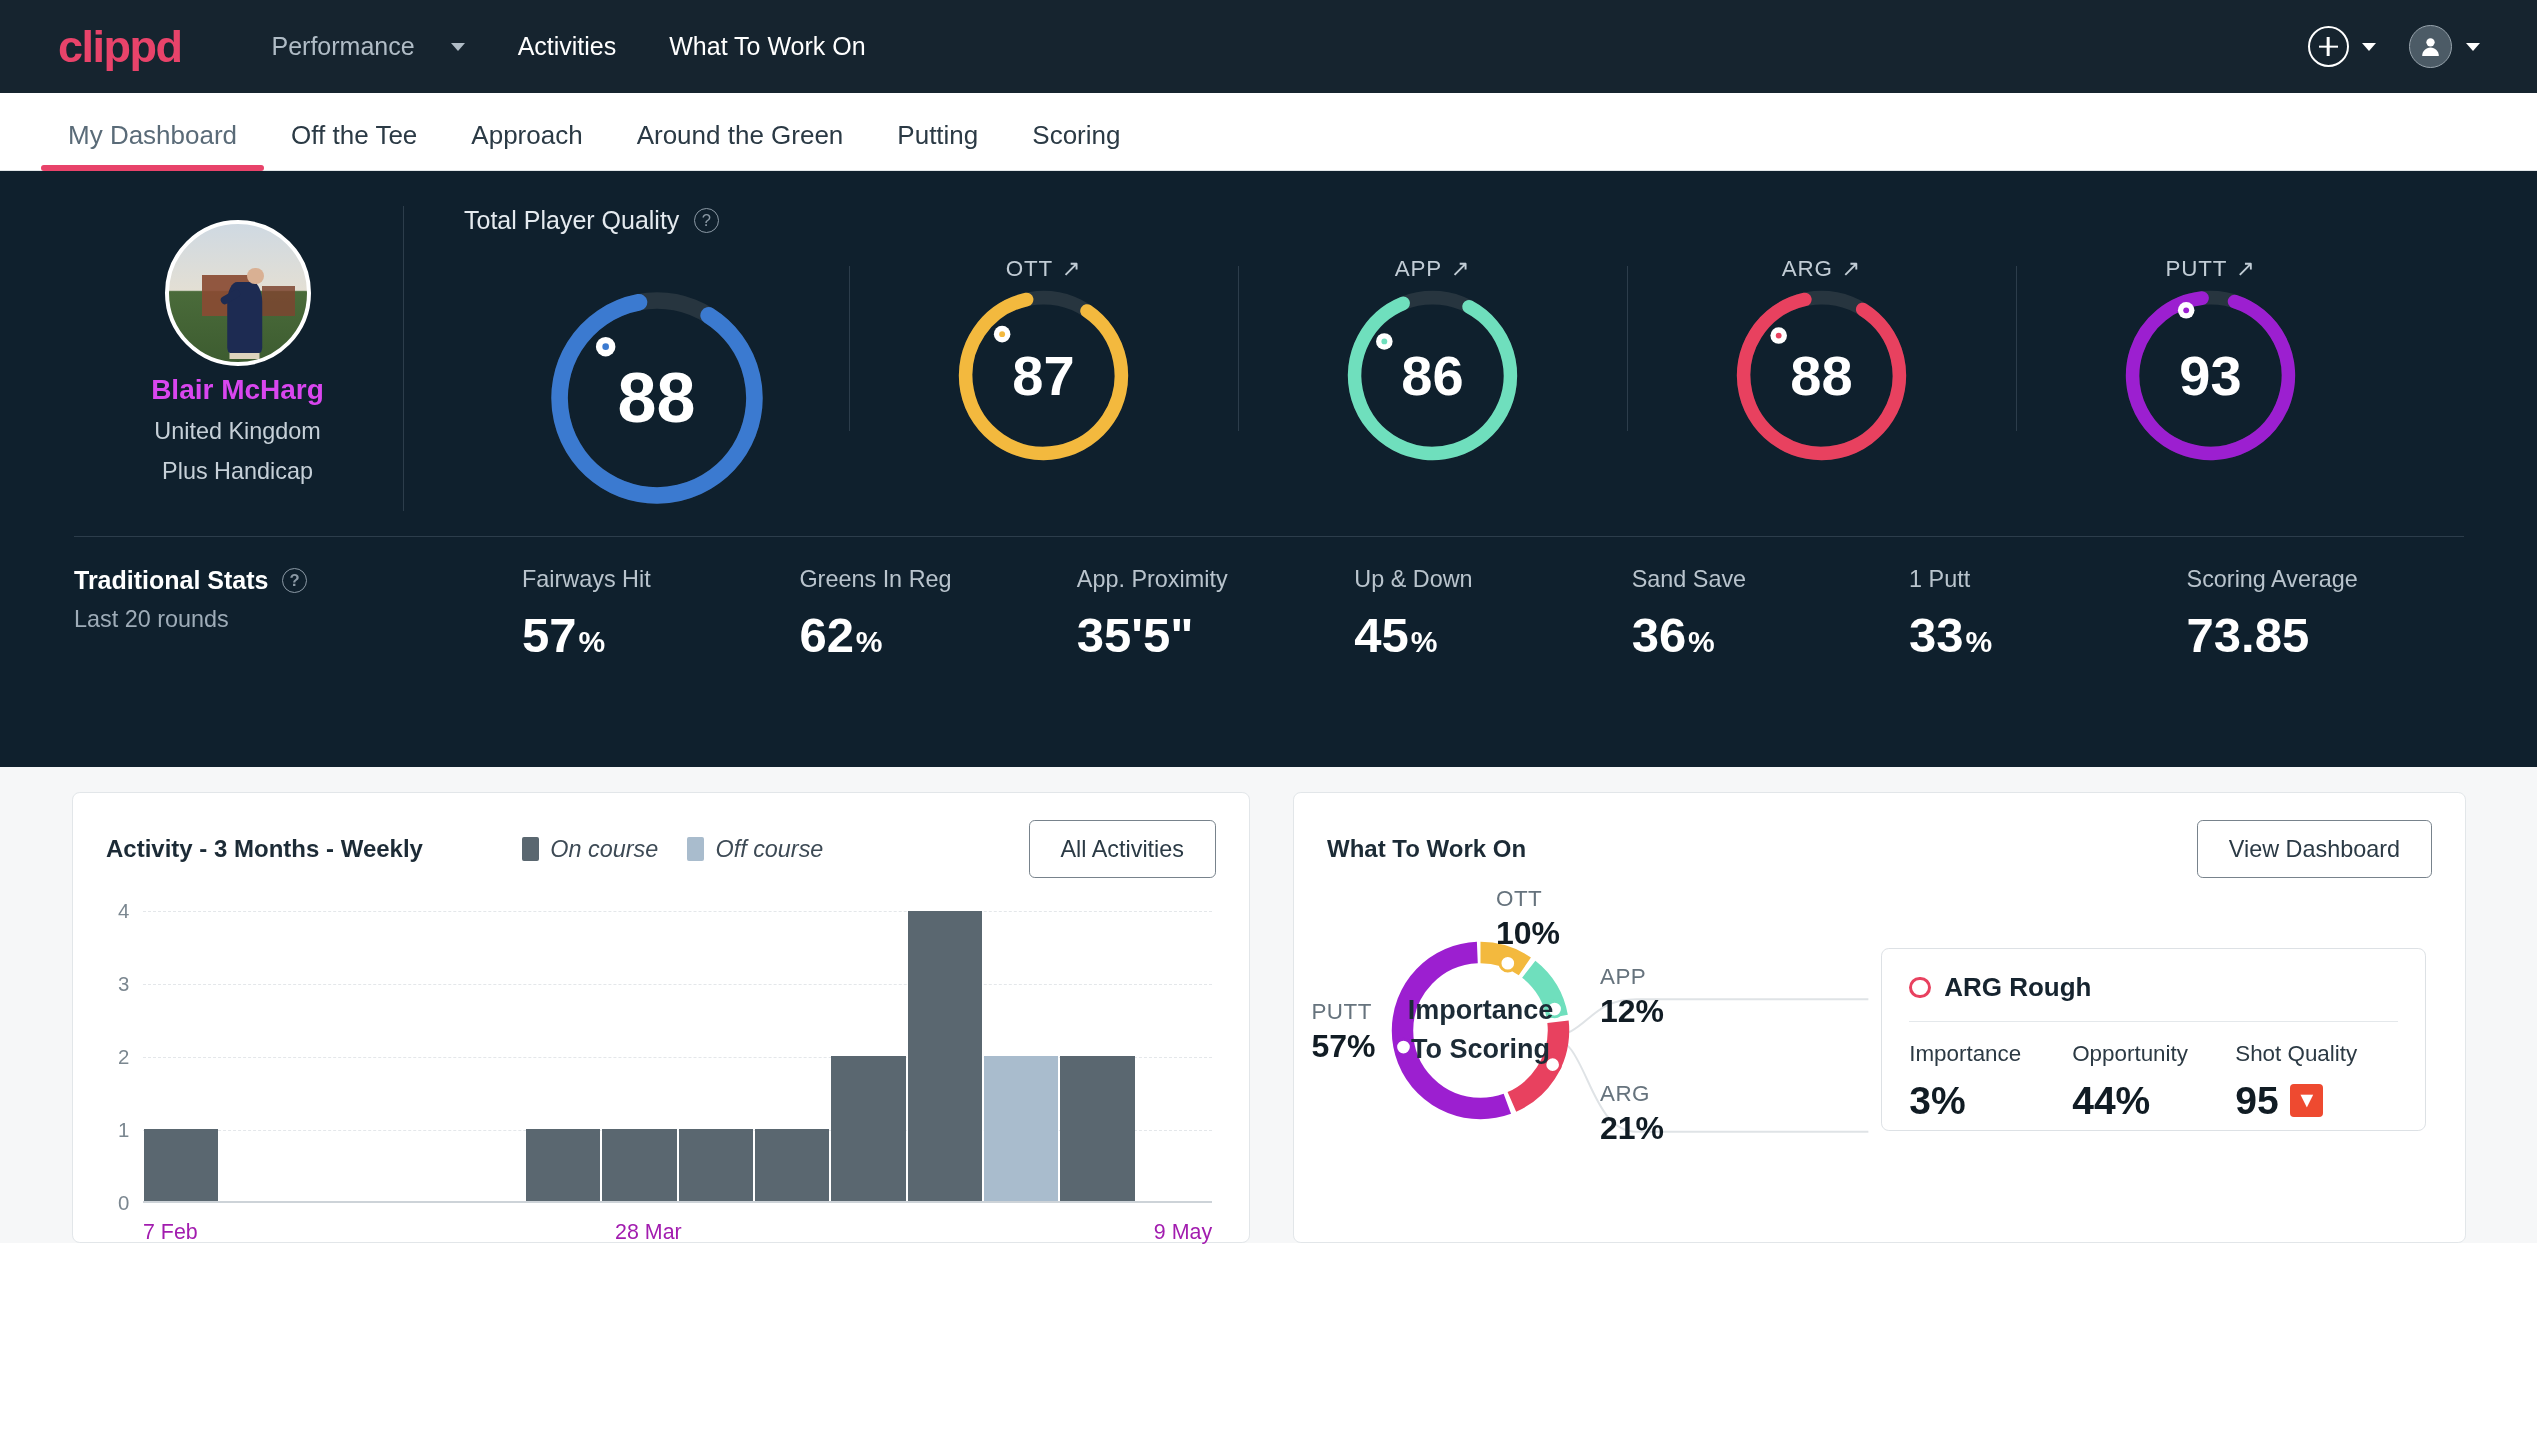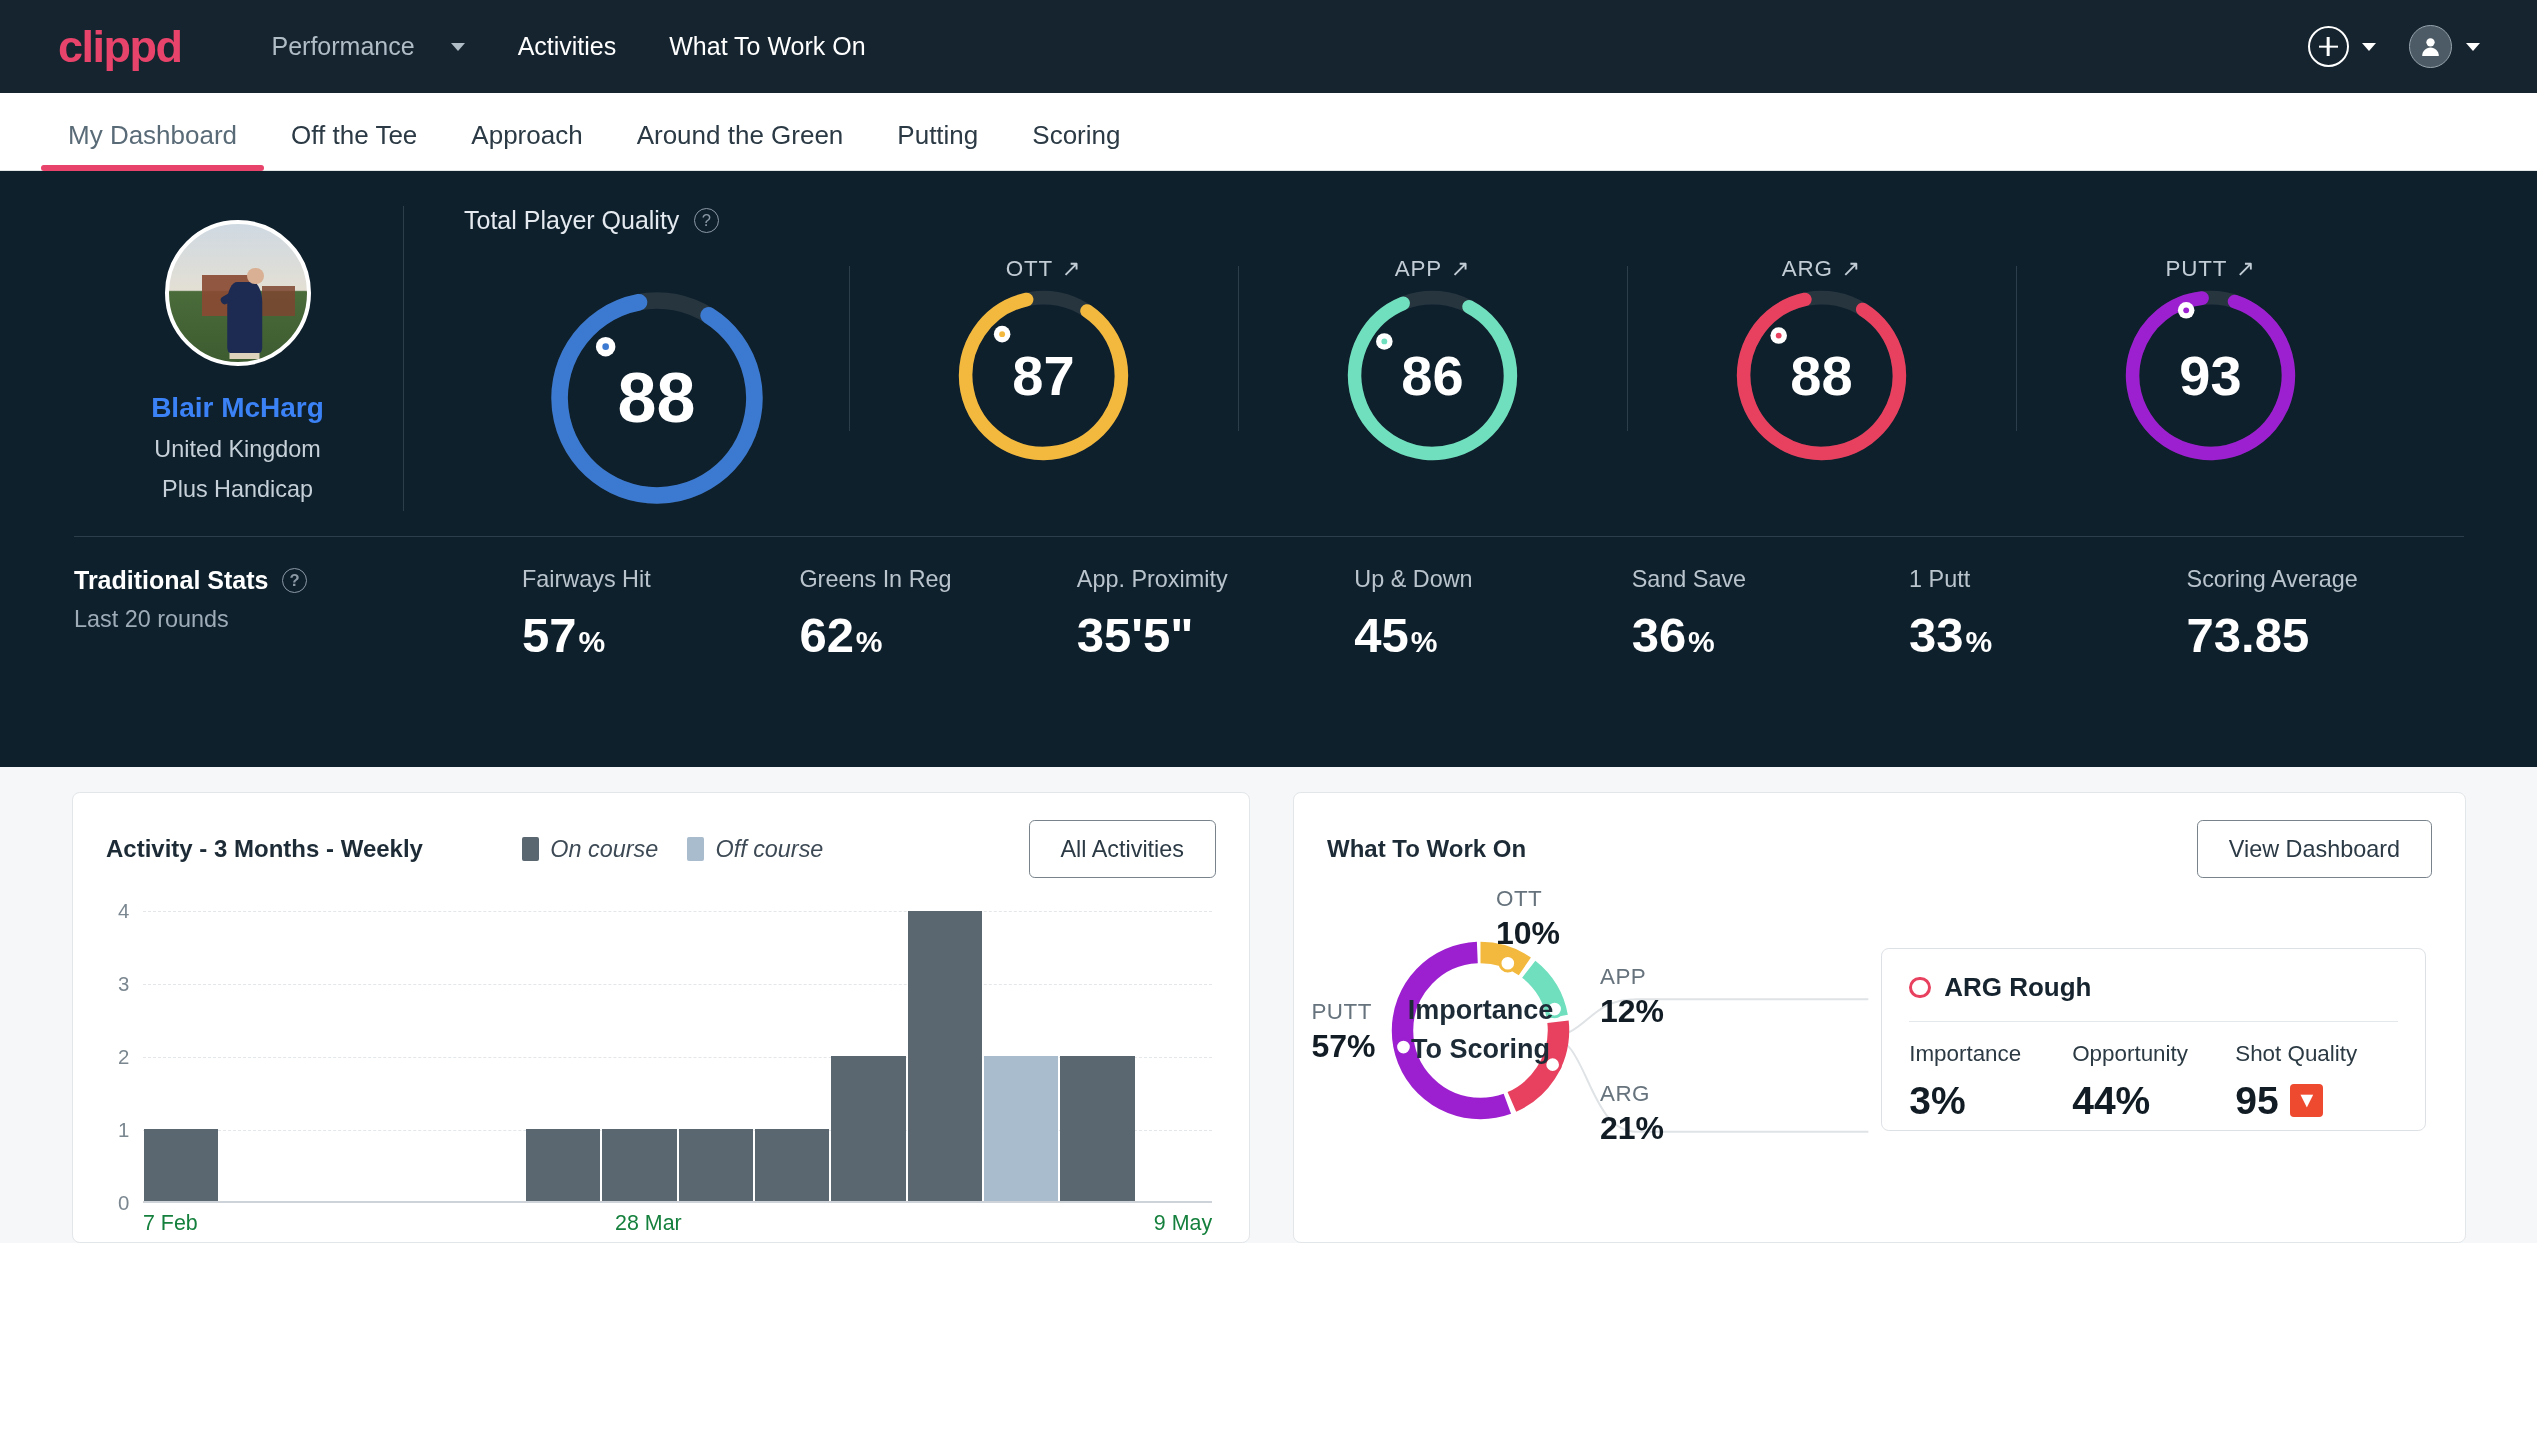--- a/index.html
+++ b/index.html
@@ -87,21 +87,21 @@
     background: #ddd3bd; transform: translateX(-28%);
   }
   .photo .head {
     position: absolute; left: 57%; bottom: 56%; width: 12%; height: 12%;
     border-radius: 50%; background: #d9b093;
   }
   .photo .arm {
     position: absolute; left: 37%; bottom: 44%; width: 15%; height: 6%;
     background: #1d2b52; transform: rotate(-30deg); border-radius: 3.9px;
   }
-  .pname { margin-top: 26px; font-size: 28px; font-weight: 700; color: #3b82f6; }
+  .pname { margin-top: 8px; font-size: 28px; font-weight: 700; color: #d946ef; }
   .pmeta { margin-top: 12.7px; font-size: 23.4px; color: #c6d0d8; }
 
   .quality-wrap {
     flex: 1; border-left: 1px solid #2c3d4b; padding-left: 60px;
   }
   .quality-title {
     display: flex; align-items: center; gap: 14.6px;
     font-size: 25px; color: #e4eaef; margin-bottom: 9.7px;
   }
   .qmark {
@@ -183,22 +183,22 @@
   }
   .axis {
     position: absolute; left: 37px; right: 3.9px; bottom: 0; height: 1.9px; background: #cdd3d8;
   }
   .bars {
     position: absolute; left: 37px; right: 3.9px; bottom: 1.9px; top: 0;
     display: flex; align-items: flex-end;
   }
   .bar { flex: 1; margin: 0 1px; }
   .xlabels {
-    position: relative; margin-top: 8px; margin-left: 37px; height: 25px;
-    font-size: 21.4px; color: #15803d;
+    position: relative; margin-top: 17px; margin-left: 37px; height: 25px;
+    font-size: 21.4px; color: #a21caf;
   }
   .xlabels .xl { position: absolute; }
   .xl.l { left: 0; } .xl.c { left: 44%; } .xl.r { right: 3.9px; }
 
   
   .work-body { position: relative; margin-top: 11.7px; height: 351px; }
   .donut-wrap { position: absolute; left: 56px; top: 43px; }
   .donut-center {
     position: absolute; inset: 0; display: flex; flex-direction: column;
     align-items: center; justify-content: center; gap: 7.8px;

